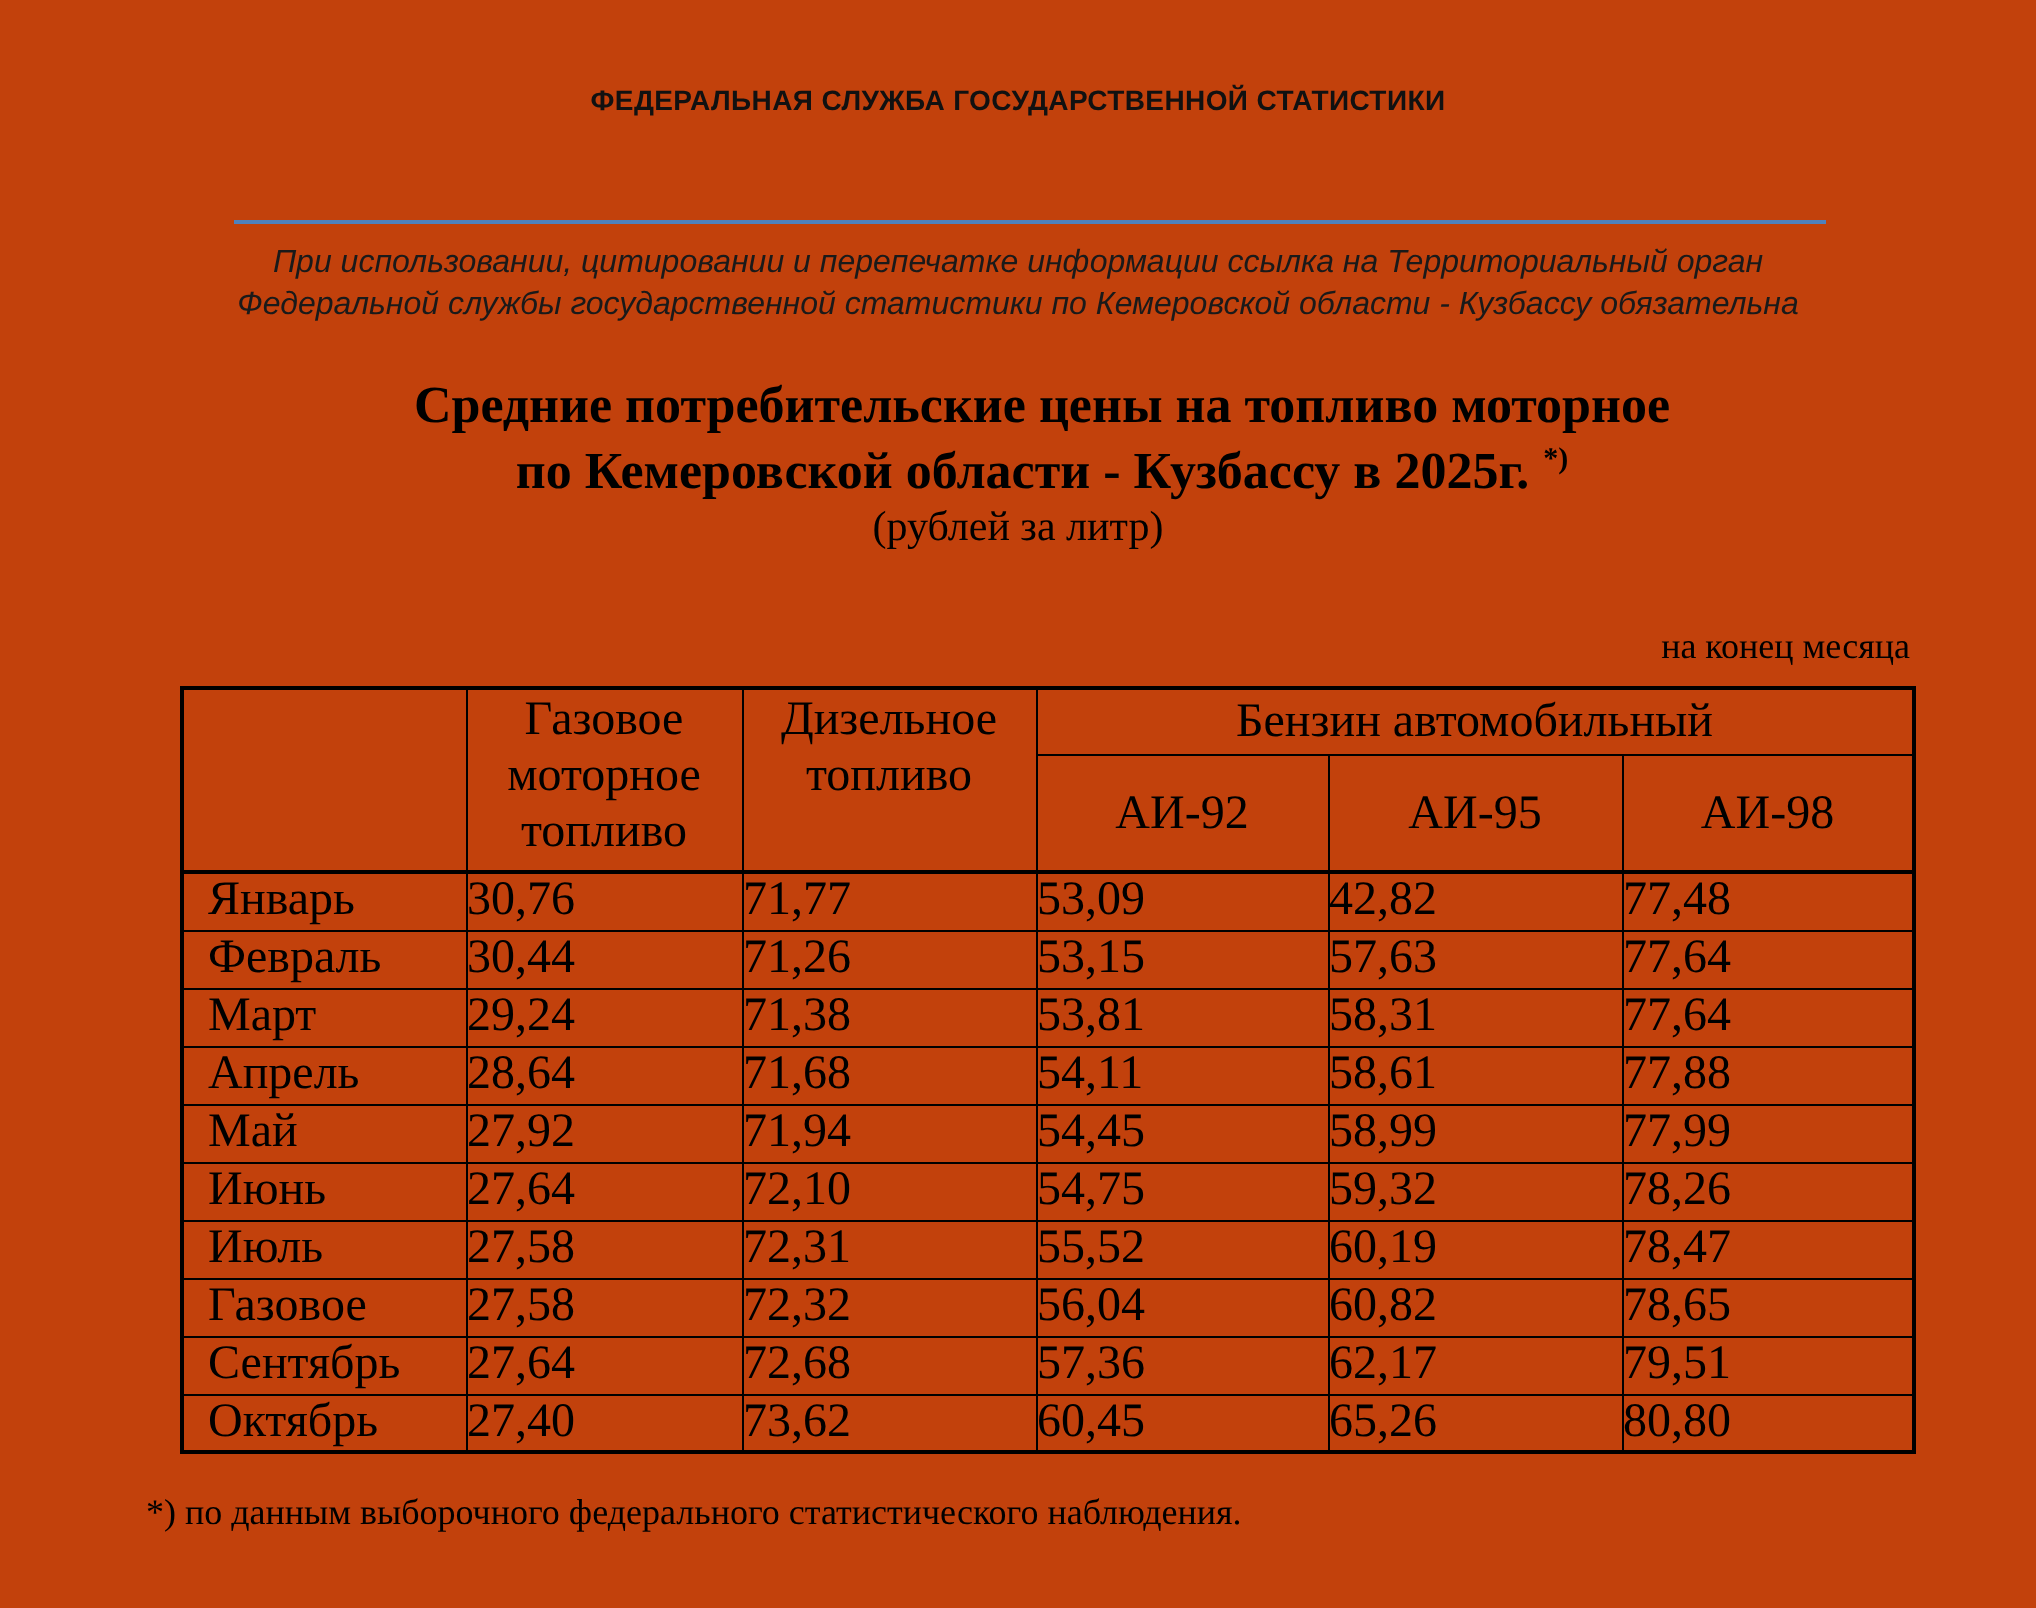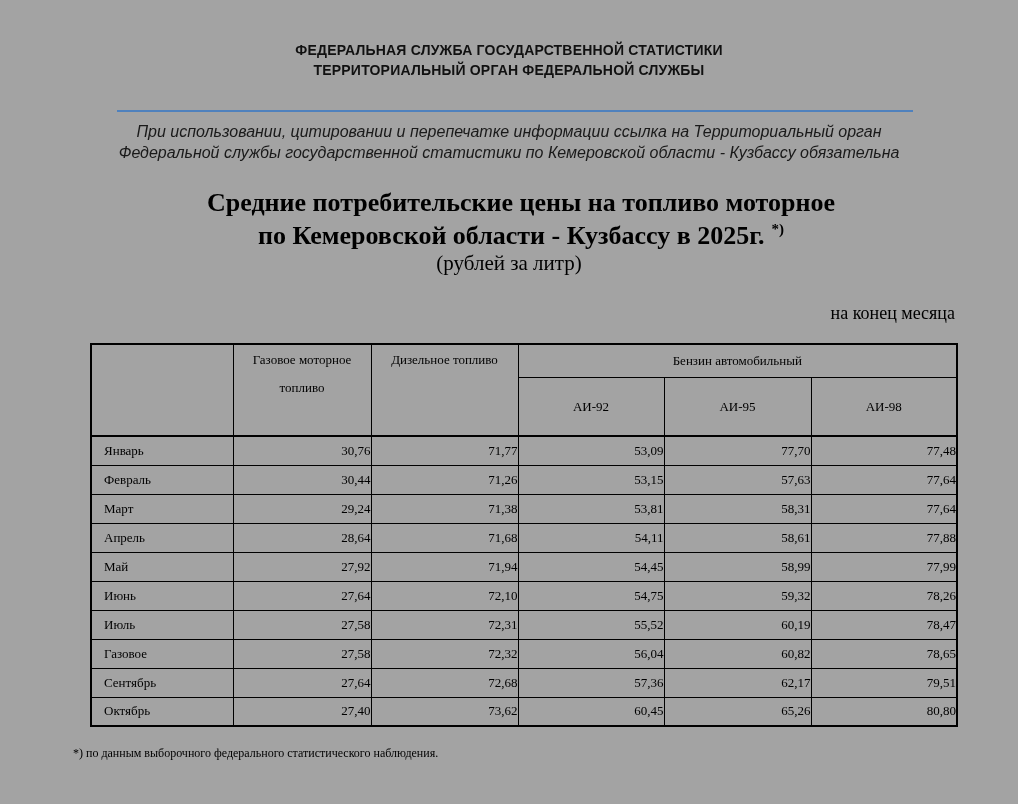--- a/index.html
+++ b/index.html
@@ -1,20 +1,20 @@
 <!DOCTYPE html>
 <html><head>
 <meta charset="utf-8">
 <style>
   html, body { margin: 0; padding: 0; background: #ffffff; }
   .page {
     position: relative;
     width: 1018px;
     height: 804px;
-    background: #a3a3a3;
+    background: #c2410c;
     color: #000000;
     font-family: "Liberation Serif", serif;
     overflow: hidden;
   }
 
   .org-header {
     position: absolute;
     top: 40px; left: 0; width: 100%;
     text-align: center;
     font-family: "Liberation Sans", sans-serif;
@@ -60,65 +60,64 @@
 
   .subtitle {
     position: absolute;
     top: 251px; left: 0; width: 100%;
     text-align: center;
     font-size: 21px;
   }
 
   .table-note {
     position: absolute;
-    top: 303px; right: 63px;
+    top: 313px; right: 63px;
     font-size: 18px;
   }
 
   table.price-table {
     position: absolute;
     top: 343px; left: 90px;
     border-collapse: collapse;
     table-layout: fixed;
     border: 2px solid #000000;
-    font-size: 13px;
+    font-size: 24px;
   }
   .price-table th, .price-table td {
     border: 1px solid #000000;
     font-weight: normal;
     padding: 0;
     overflow: hidden;
   }
   .price-table thead th { line-height: 28px; }
   .price-table th.cell-top {
     vertical-align: top;
     padding-top: 1px;
   }
   .price-table th.group-cell { height: 32px; vertical-align: middle; border-radius: 12px; }
   .price-table tr.subhead-row th { height: 57px; vertical-align: middle; }
   .price-table th.corner-cell { }
   .price-table tbody tr { height: 29px; }
   .price-table tbody tr:first-child td { border-top: 2px solid #000000; }
   .price-table td.month-cell { text-align: left; padding-left: 12px; }
-  .price-table td.price-cell { text-align: right; }
+  .price-table td.price-cell { text-align: left; }
 
   .footnote {
     position: absolute;
     top: 746px; left: 73px;
-    font-size: 12px;
+    font-size: 18px;
   }
 </style>
 </head>
 <body>
 
 <div class="page">
 
   <div class="org-header">
     <div>ФЕДЕРАЛЬНАЯ СЛУЖБА ГОСУДАРСТВЕННОЙ СТАТИСТИКИ</div>
-    <div>ТЕРРИТОРИАЛЬНЫЙ ОРГАН ФЕДЕРАЛЬНОЙ СЛУЖБЫ</div>
   </div>
 
   <div class="blue-rule"></div>
 
   <div class="disclaimer">
     <div>При использовании, цитировании и перепечатке информации ссылка на Территориальный орган</div>
     <div>Федеральной службы государственной статистики по Кемеровской области - Кузбассу обязательна</div>
   </div>
 
   <div class="doc-title">
@@ -151,21 +150,21 @@
         <th>АИ-95</th>
         <th>АИ-98</th>
       </tr>
     </thead>
     <tbody>
       <tr>
         <td class="month-cell">Январь</td>
         <td class="price-cell">30,76</td>
         <td class="price-cell">71,77</td>
         <td class="price-cell">53,09</td>
-        <td class="price-cell">77,70</td>
+        <td class="price-cell">42,82</td>
         <td class="price-cell">77,48</td>
       </tr>
       <tr>
         <td class="month-cell">Февраль</td>
         <td class="price-cell">30,44</td>
         <td class="price-cell">71,26</td>
         <td class="price-cell">53,15</td>
         <td class="price-cell">57,63</td>
         <td class="price-cell">77,64</td>
       </tr>

